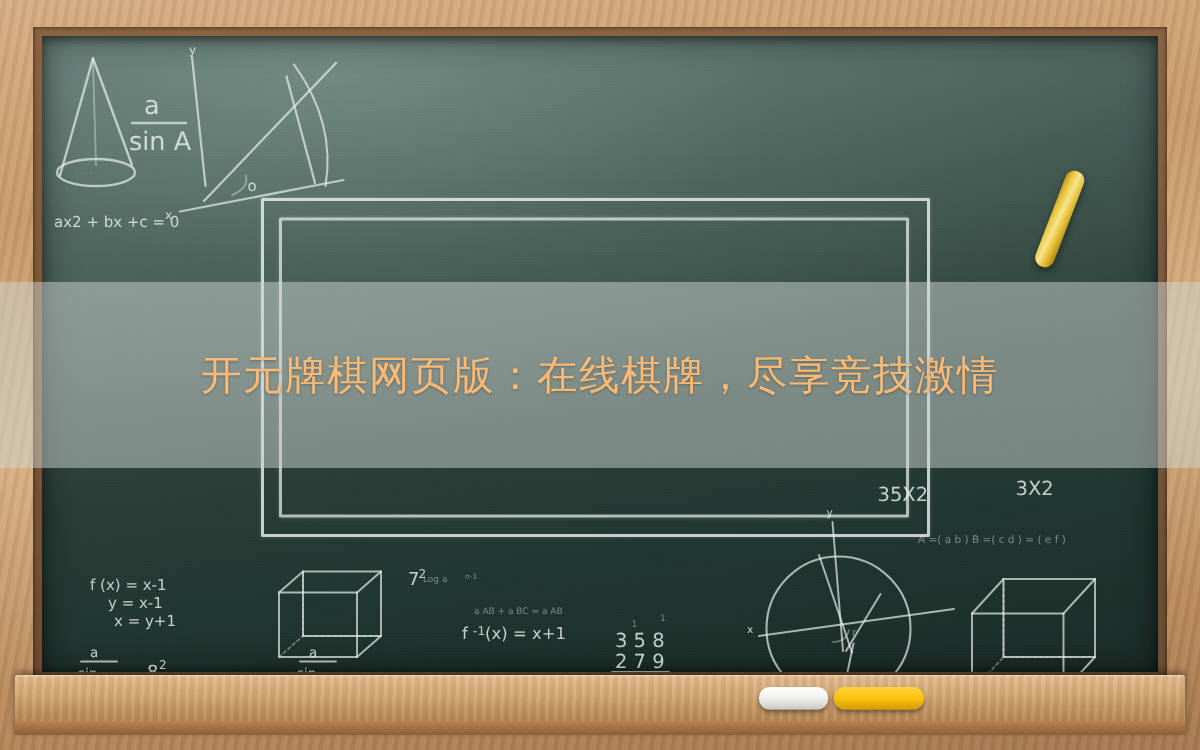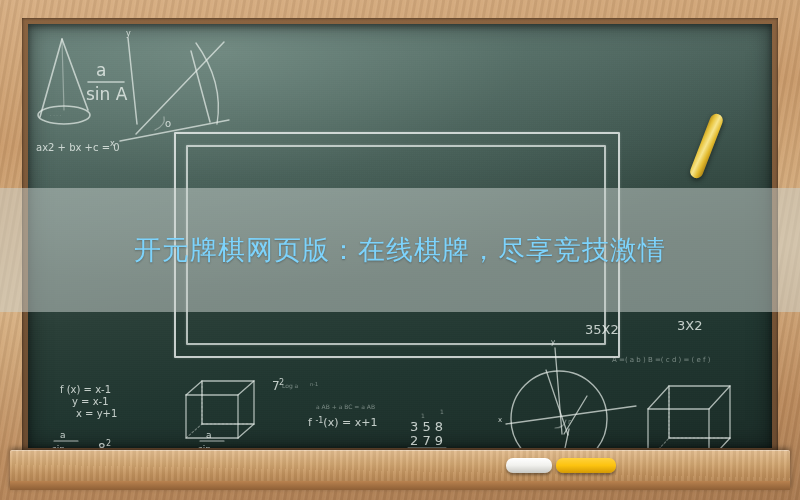--- a/index.html
+++ b/index.html
@@ -82,21 +82,21 @@
     z-index: 20;
   }
   .title {
     position: absolute;
     left: 0; top: 188px;
     width: 800px; height: 124px;
     display: flex;
     align-items: center;
     justify-content: center;
     z-index: 21;
-    color: #7dd3fc;
+    color: #fdba74;
     font-size: 27px;
     letter-spacing: 1px;
     font-family: "DejaVu Sans", "Liberation Sans", sans-serif;
     text-shadow: 0 1px 2px rgba(0,0,0,0.28);
     white-space: nowrap;
     user-select: none;
   }
 
   
   .chalk-stick {

